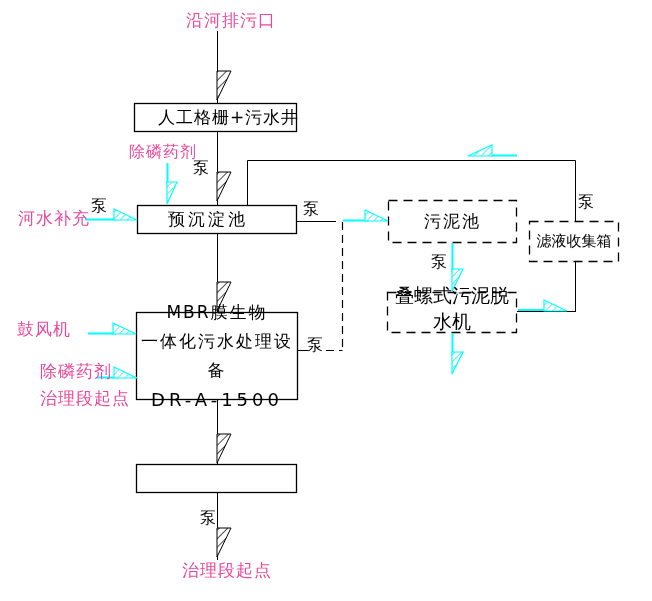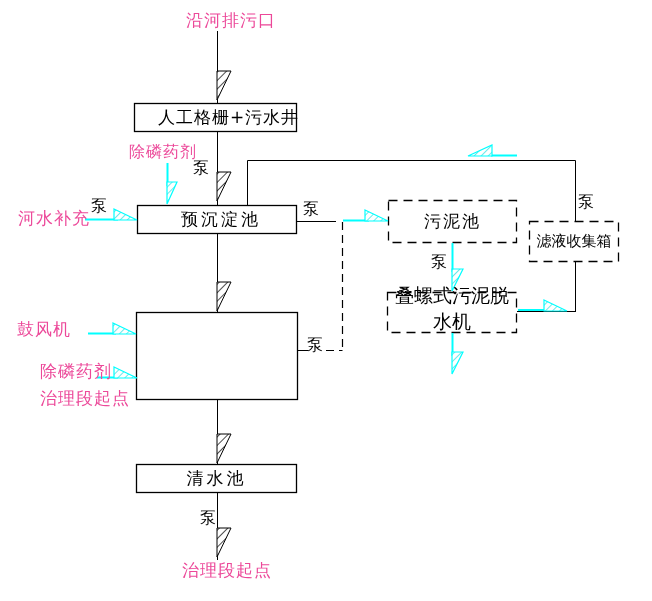--- a/index.html
+++ b/index.html
@@ -143,24 +143,28 @@
   <div class="pump" style="left:193px;top:158px;">泵</div>
   <div class="pump" style="left:91px;top:196px;">泵</div>
   <div class="pump" style="left:303px;top:199px;">泵</div>
   <div class="pump" style="left:307px;top:335px;">泵</div>
   <div class="pump" style="left:431px;top:252px;">泵</div>
   <div class="pump" style="left:578px;top:192px;">泵</div>
   <div class="pump" style="left:200px;top:508px;">泵</div>
 
   <div class="boxlbl" style="left:134px;top:103px;width:189px;height:29px;font-size:17px;letter-spacing:1px;">人工格栅+污水井</div>
 
-  <div class="boxlbl" style="left:135px;top:205px;width:172px;height:29px;font-size:17px;letter-spacing:3px;">预沉淀池</div>
+  <div class="boxlbl" style="left:122px;top:205px;width:172px;height:29px;font-size:17px;letter-spacing:3px;">预沉淀池</div>
 
+  <div class="mbrlbl" style="left:136px;top:312px;width:162px;height:88px;">
+    <div class="row">MBR膜生物</div>
+    <div class="row">一体化污水处理设备</div>
+    <div class="row model">DR-A-1500</div>
+  </div>
 
-  <div class="boxlbl" style="left:136px;top:464px;width:161px;height:29px;font-size:17px;letter-spacing:3px;">清水池</div>
 
   <div class="boxlbl" style="left:388px;top:200px;width:129px;height:43px;font-size:17px;letter-spacing:2px;">污泥池</div>
 
   <div class="boxlbl" style="left:529px;top:221px;width:90px;height:41px;font-size:15px;font-family:Liberation Mono, monospace;">滤液收集箱</div>
 
   <div class="boxlbl" style="left:387px;top:288px;width:130px;height:41px;font-size:19px;">叠螺式污泥脱水机</div>
 
 </div>
 
 </body></html>

